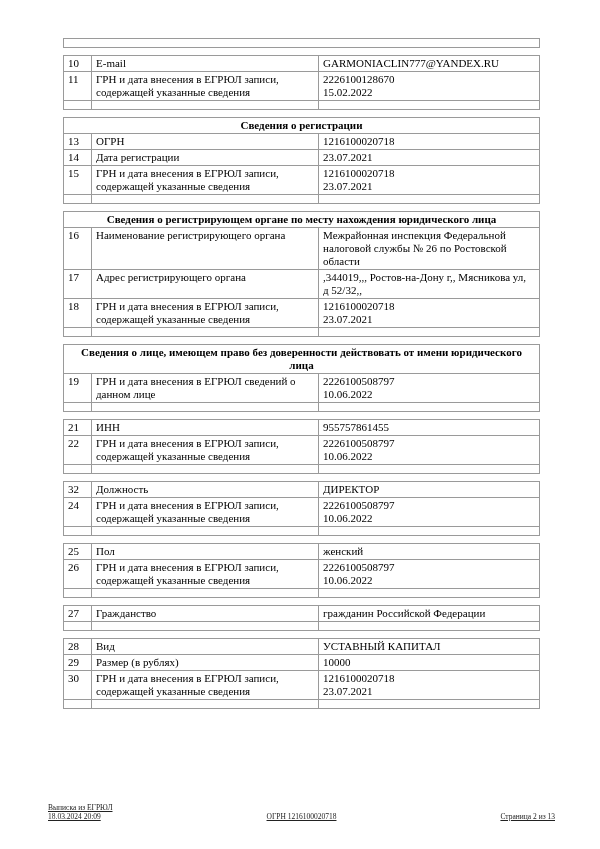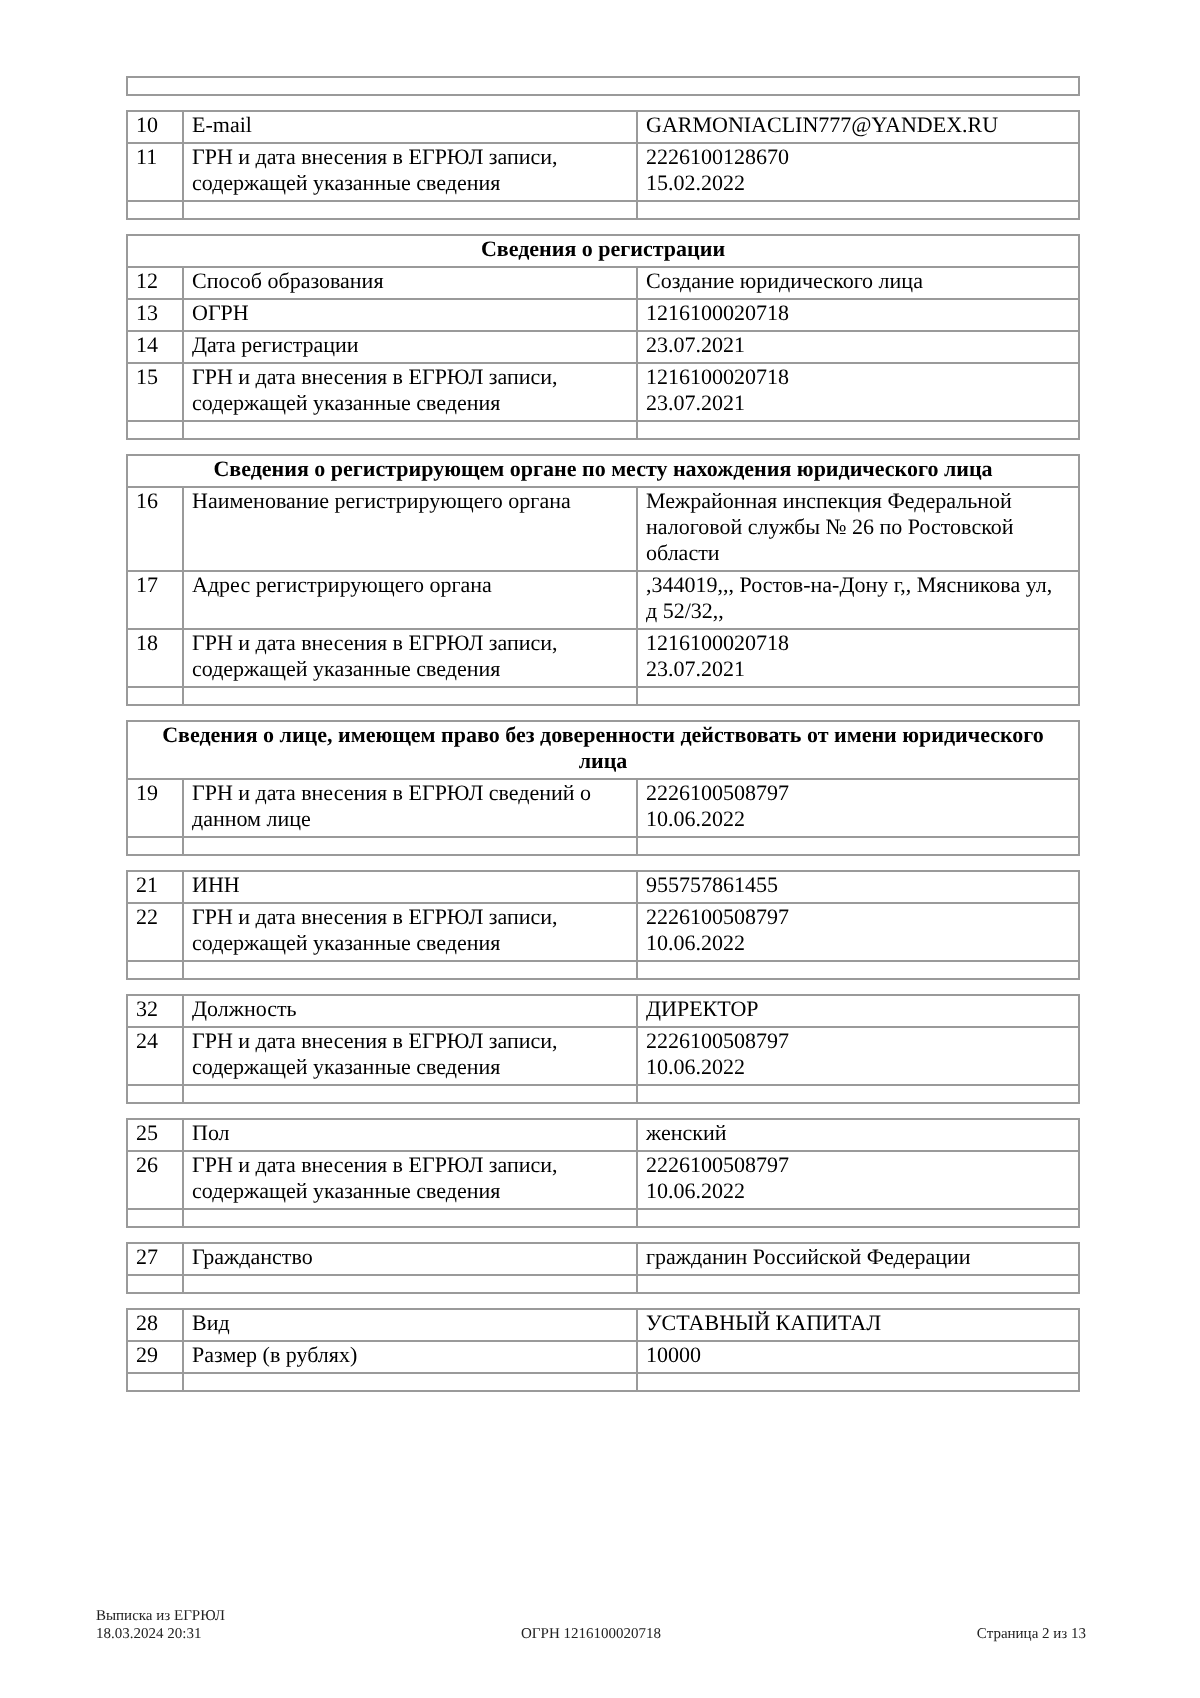--- a/index.html
+++ b/index.html
@@ -31,26 +31,27 @@
   td.hdr {
     font-weight: bold;
     text-align: center;
     white-space: normal;
   }
   td.num { padding-left: 6px; }
   tr.spacer td { height: 8px; padding: 0; }
 
   .footer {
     position: absolute;
-    left: 48px; right: 57px; top: 803px;
+    left: 48px; right: 45px; top: 803px;
     display: grid;
     grid-template-columns: 1fr auto 1fr;
     font-size: 7.5px;
     line-height: 9px;
     color: #222222;
+    text-decoration: underline;
   }
   .footer .f-left  { text-align: left; }
   .footer .f-center{ text-align: center; align-self: end; }
   .footer .f-right { text-align: right; align-self: end; }
 </style>
 </head>
 <body>
 
 <div class="sheet" id="sheet">
     <table class="blk">
@@ -95,25 +96,20 @@
       <colgroup>
         <col style="width: 28px;">
         <col style="width: 227px;">
         <col style="width: 221px;">
       </colgroup>
       <tbody>
         <tr>
           <td colspan="3" class="hdr">Сведения о регистрации</td>
         </tr>
         <tr>
-          <td class="num">12</td>
-          <td>Способ образования</td>
-          <td>Создание юридического лица</td>
-        </tr>
-        <tr>
           <td class="num">13</td>
           <td>ОГРН</td>
           <td>1216100020718</td>
         </tr>
         <tr>
           <td class="num">14</td>
           <td>Дата регистрации</td>
           <td>23.07.2021</td>
         </tr>
         <tr>
@@ -298,29 +294,36 @@
         <tr>
           <td class="num">28</td>
           <td>Вид</td>
           <td>УСТАВНЫЙ КАПИТАЛ</td>
         </tr>
         <tr>
           <td class="num">29</td>
           <td>Размер (в рублях)</td>
           <td>10000</td>
         </tr>
+        <tr>
+          <td class="num">30</td>
+          <td>ГРН и дата внесения в ЕГРЮЛ записи,
+содержащей указанные сведения</td>
+          <td>1216100020718
+23.07.2021</td>
+        </tr>
         <tr class="spacer">
           <td></td>
           <td></td>
           <td></td>
         </tr>
       </tbody>
     </table>
   </div>
 
 <div class="footer">
   <div class="f-left">
     <div>Выписка из ЕГРЮЛ</div>
-    <div>18.03.2024 20:31</div>
+    <div>18.03.2024 20:09</div>
   </div>
   <div class="f-center">ОГРН 1216100020718</div>
   <div class="f-right">Страница 2 из 13</div>
 </div>
 
 </body></html>

